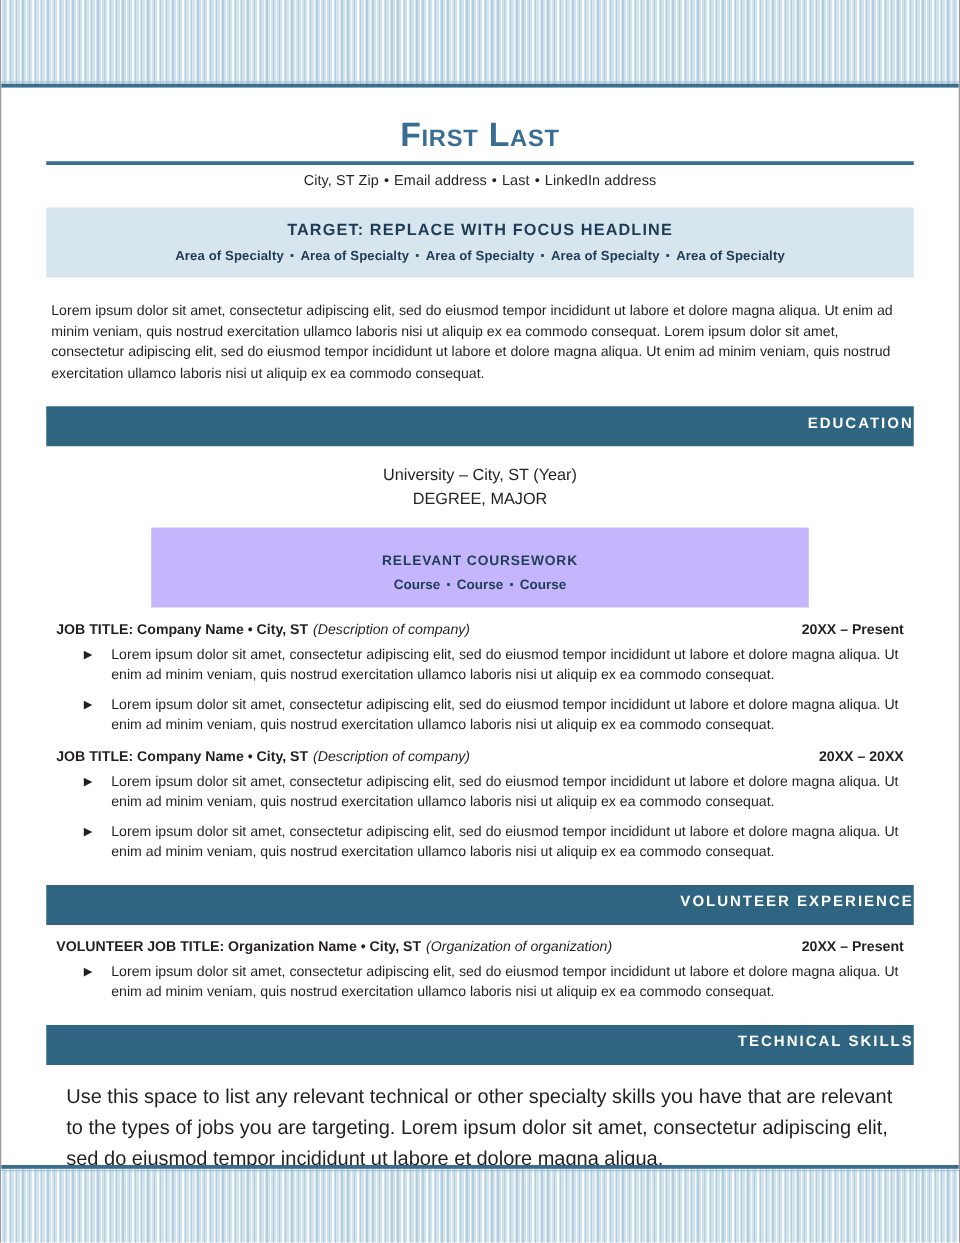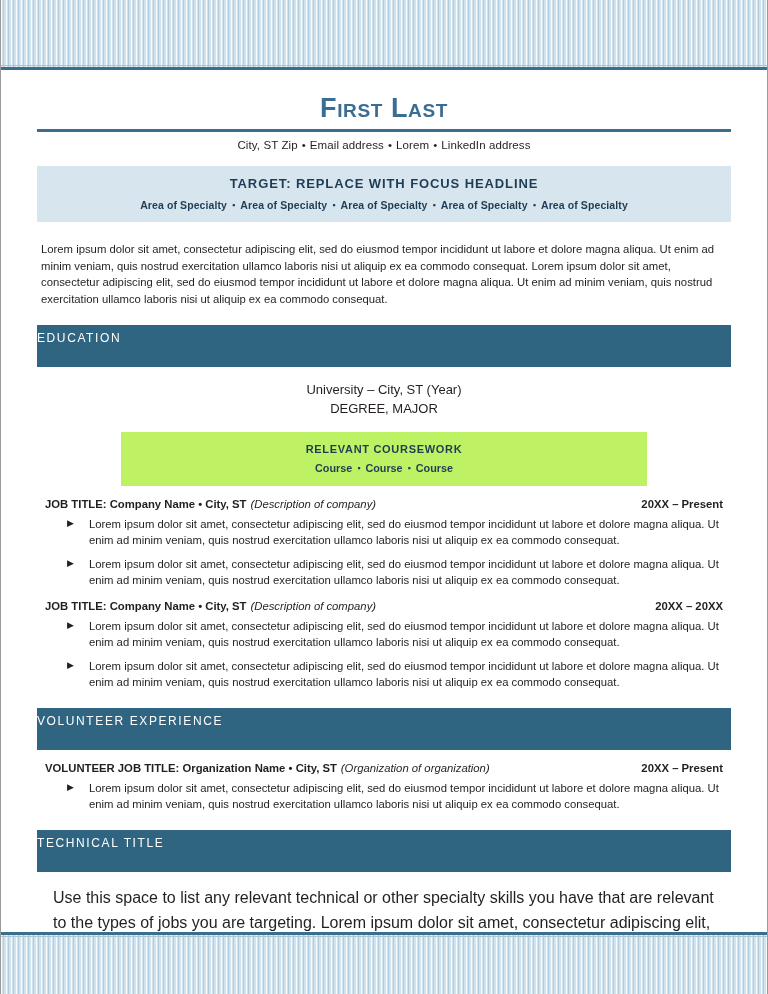--- a/index.html
+++ b/index.html
@@ -128,40 +128,40 @@
     margin: 19px 40px 0 40px;
     font-size: 11.3px;
     line-height: 1.47;
     text-align: left;
     color: #231f20;
   }
 
   .section-bar {
     background: #2f6580;
     color: #ffffff;
-    text-align: left;
-    font-weight: normal;
+    text-align: right;
+    font-weight: bold;
     font-size: 12px;
     letter-spacing: 1.6px;
-    padding: 6px 0 22px 0;
+    padding: 6px 0 12px 0;
     margin: 18px 36px 0 36px;
   }
 
   .edu-block {
     text-align: center;
     font-size: 13px;
     line-height: 1.45;
     margin-top: 14px;
     color: #231f20;
   }
 
   .coursework-box {
-    background: #bef264;
+    background: #c4b5fd;
     margin: 13px 120px 0 120px;
-    padding: 11px 10px 12px 10px;
+    padding: 21px 10px 12px 10px;
     text-align: center;
   }
   .coursework-title {
     color: #1f3c55;
     font-weight: bold;
     font-size: 11px;
     letter-spacing: 0.7px;
   }
   .coursework-row {
     color: #1f3c55;
@@ -218,21 +218,21 @@
     <div class="band-rule-soft"></div>
     <div class="band-rule"></div>
   </div>
 
   <div class="content">
 
     <div class="name">First Last</div>
     <div class="name-rule"></div>
 
     <div class="contact">
-      <span>City, ST Zip</span><span class="sep">•</span><span>Email address</span><span class="sep">•</span><span>Lorem</span><span class="sep">•</span><span>LinkedIn address</span>
+      <span>City, ST Zip</span><span class="sep">•</span><span>Email address</span><span class="sep">•</span><span>Last</span><span class="sep">•</span><span>LinkedIn address</span>
     </div>
 
     <div class="target-box">
       <div class="target-title">TARGET: REPLACE WITH FOCUS HEADLINE</div>
       <div class="target-specialties">
         <span>Area of Specialty</span><span class="sq">▪</span><span>Area of Specialty</span><span class="sq">▪</span><span>Area of Specialty</span><span class="sq">▪</span><span>Area of Specialty</span><span class="sq">▪</span><span>Area of Specialty</span>
       </div>
     </div>
 
     <div class="summary">Lorem ipsum dolor sit amet, consectetur adipiscing elit, sed do eiusmod tempor incididunt ut labore et dolore magna aliqua. Ut enim ad minim veniam, quis nostrud exercitation ullamco laboris nisi ut aliquip ex ea commodo consequat. Lorem ipsum dolor sit amet, consectetur adipiscing elit, sed do eiusmod tempor incididunt ut labore et dolore magna aliqua. Ut enim ad minim veniam, quis nostrud exercitation ullamco laboris nisi ut aliquip ex ea commodo consequat.</div>
@@ -300,21 +300,21 @@
         <div class="job-dates">20XX – Present</div>
       </div>
       <div class="bullets">
         <div class="bullet">
           <span class="bullet-mark">▶</span>
           <span class="bullet-text">Lorem ipsum dolor sit amet, consectetur adipiscing elit, sed do eiusmod tempor incididunt ut labore et dolore magna aliqua. Ut enim ad minim veniam, quis nostrud exercitation ullamco laboris nisi ut aliquip ex ea commodo consequat.</span>
         </div>
       </div>
     </div>
 
-    <div class="section-bar">TECHNICAL TITLE</div>
+    <div class="section-bar">TECHNICAL SKILLS</div>
 
     <div class="skills-text">Use this space to list any relevant technical or other specialty skills you have that are relevant to the types of jobs you are targeting. Lorem ipsum dolor sit amet, consectetur adipiscing elit, sed do eiusmod tempor incididunt ut labore et dolore magna aliqua.</div>
 
   </div>
 
   <div class="band band-bottom">
     <div class="band-rule"></div>
     <div class="band-rule-soft"></div>
   </div>
 

